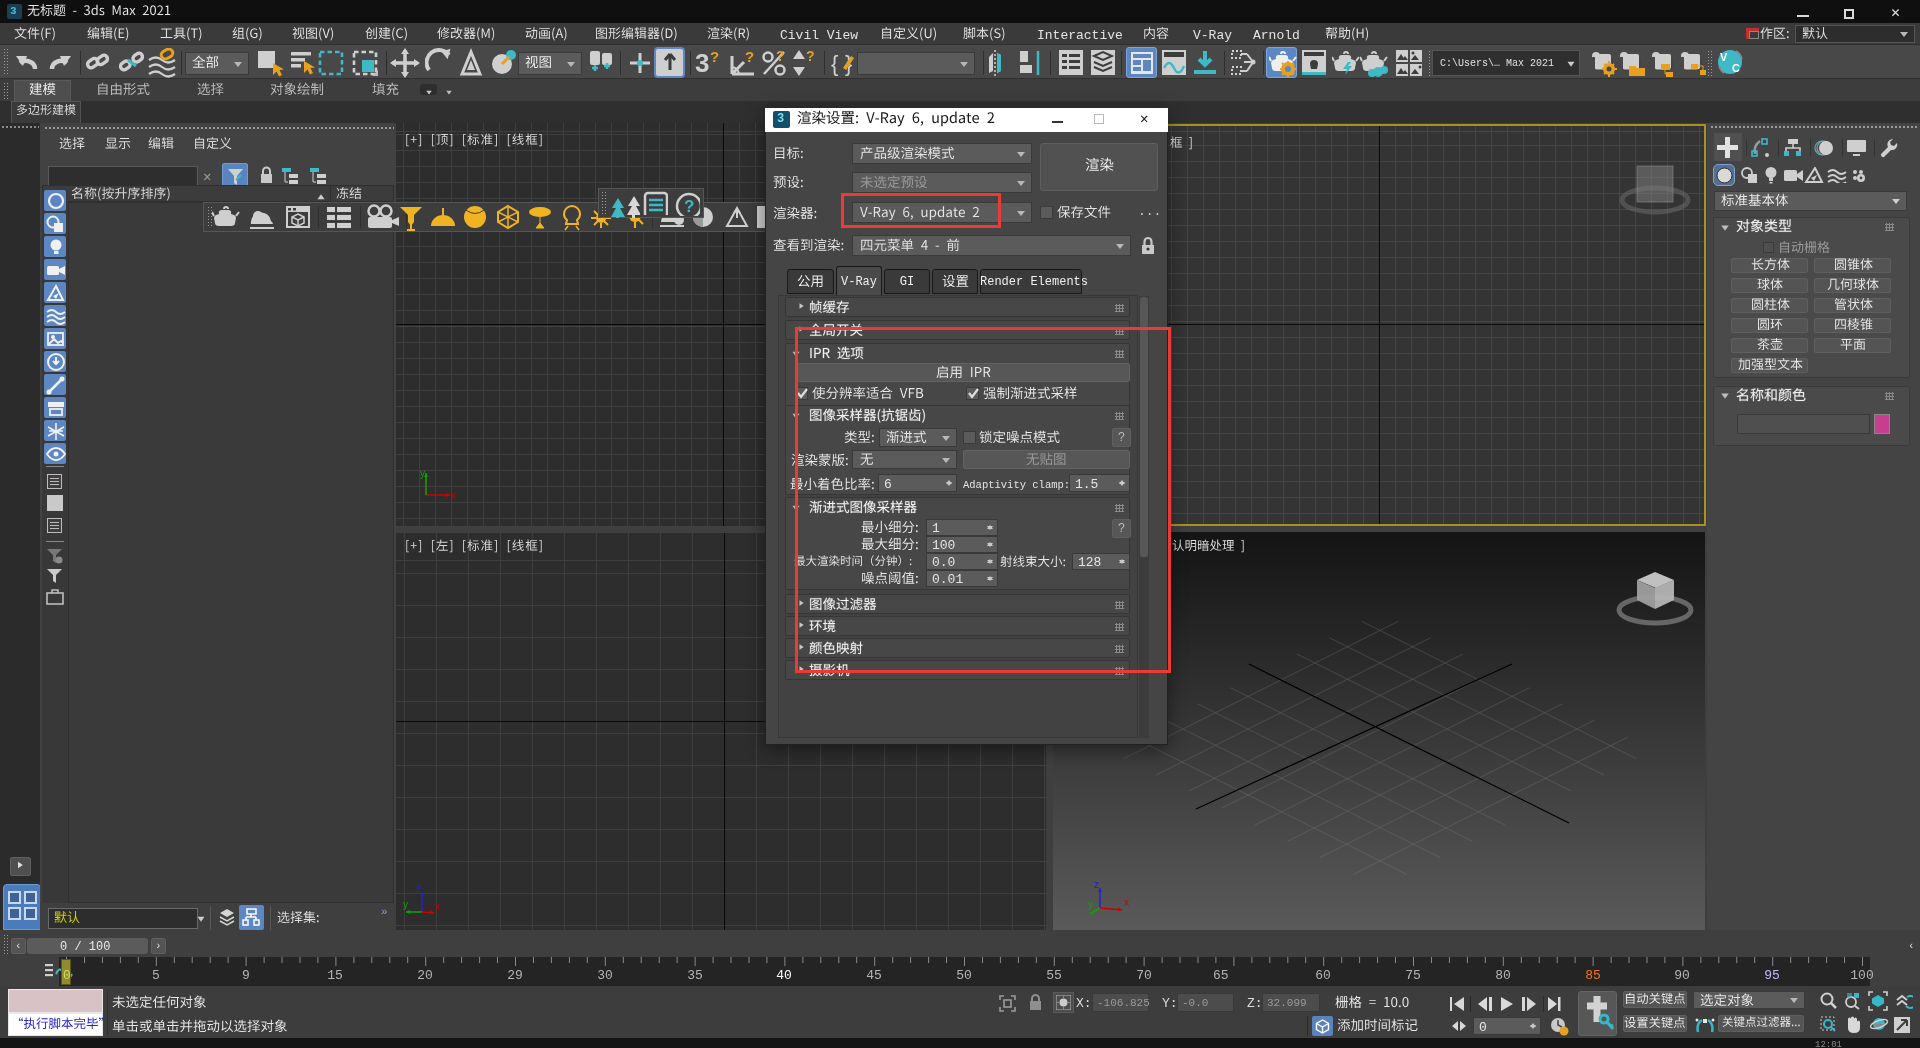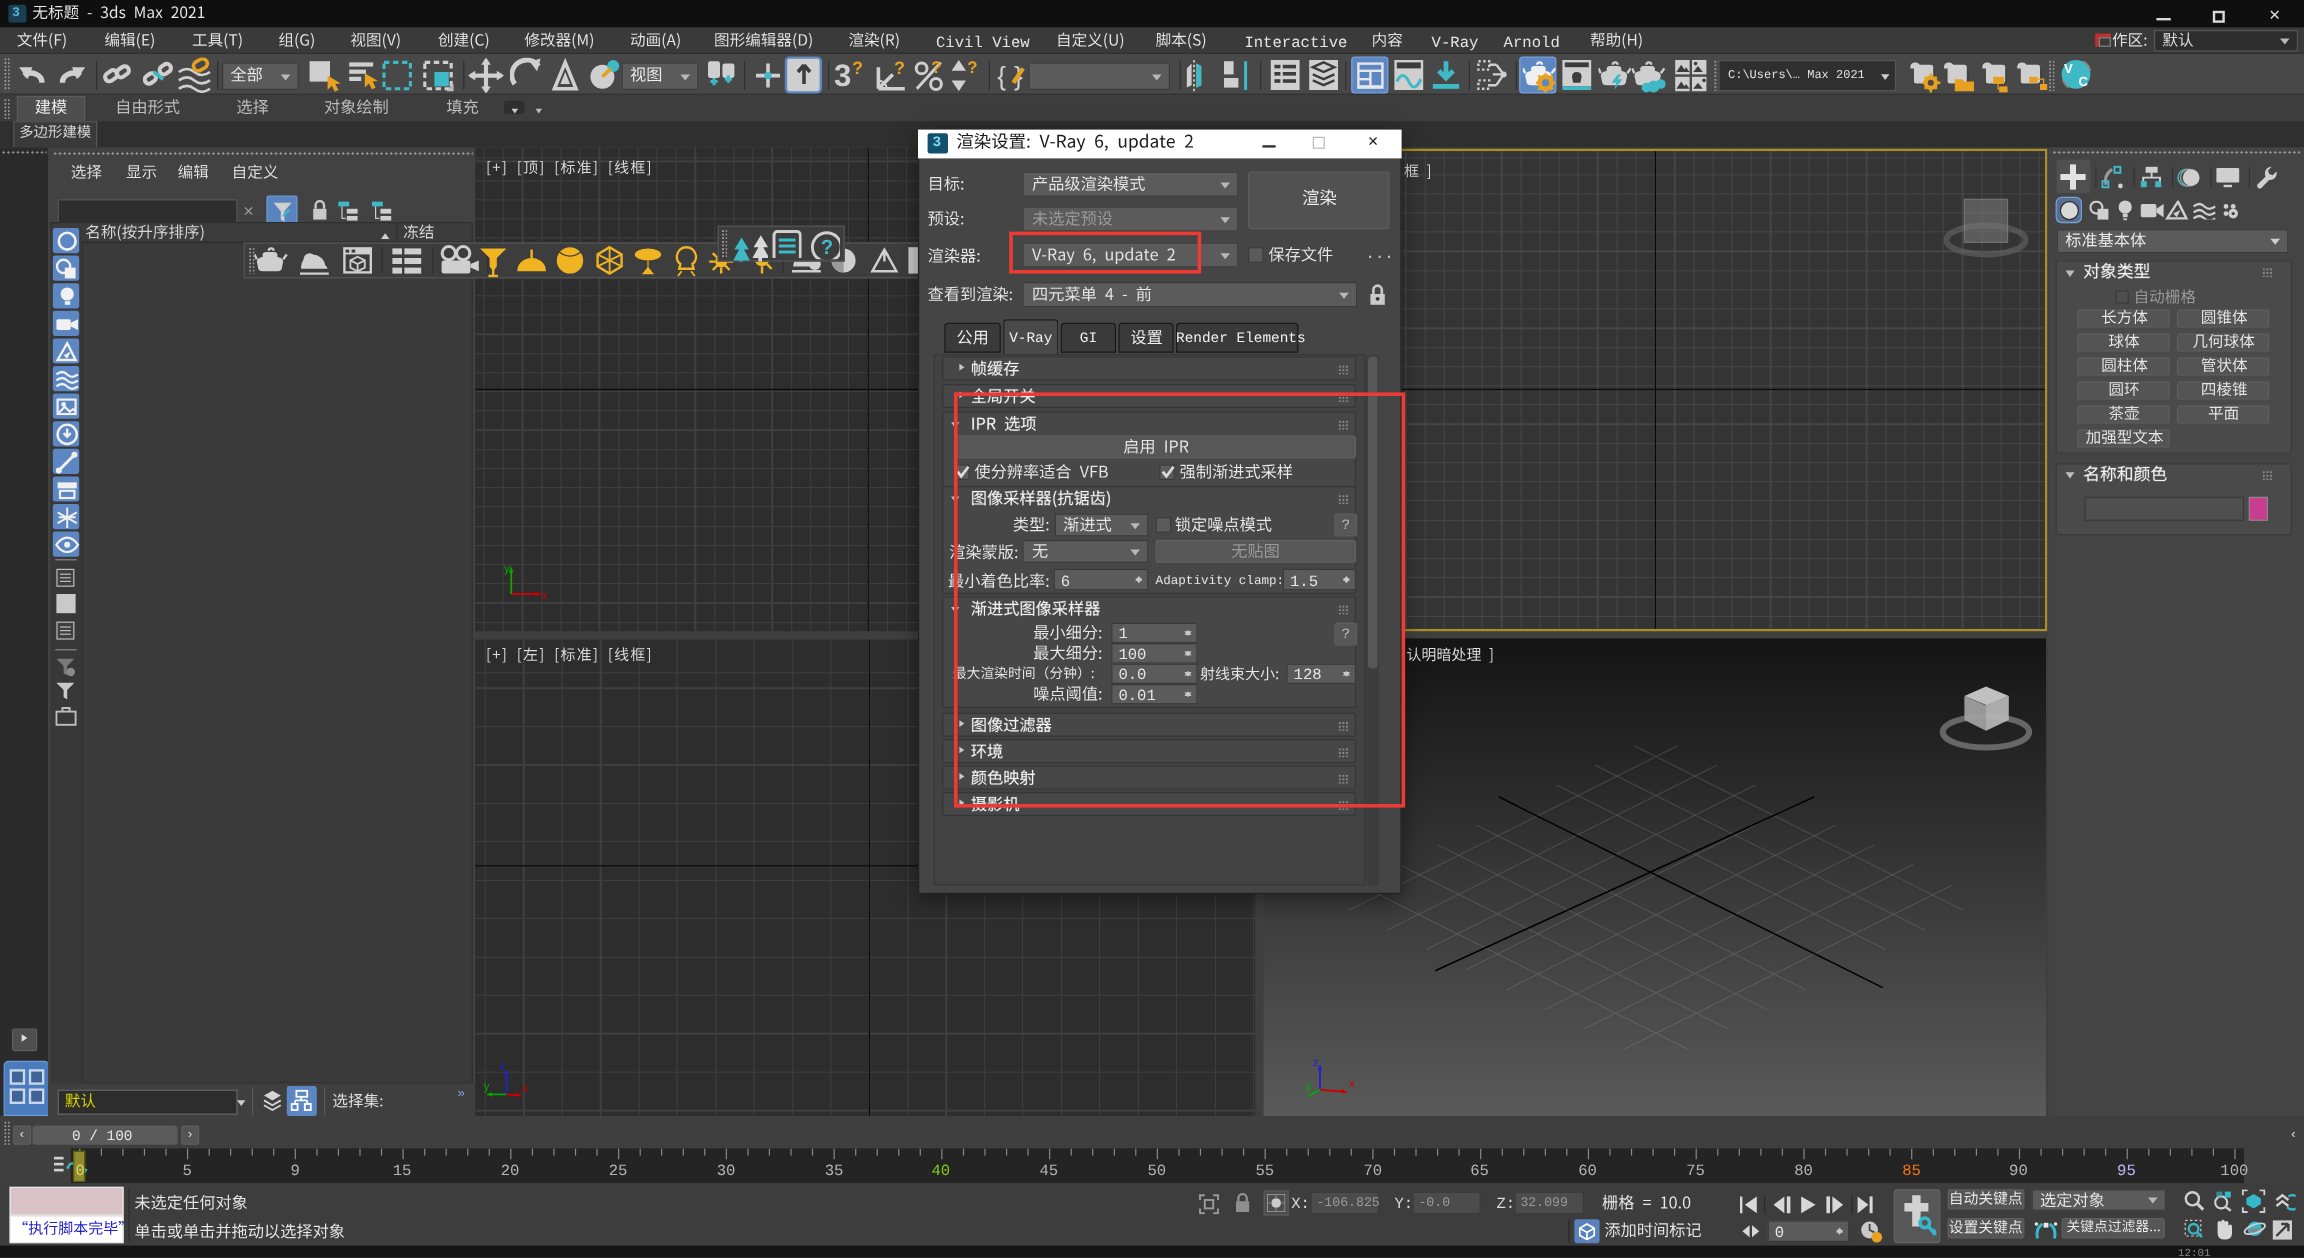--- a/index.html
+++ b/index.html
@@ -1229,29 +1229,29 @@
     <rect x="1808.1" y="0" width="1" height="6" fill="#8a8a8a"></rect>
     <rect x="1826.1" y="0" width="1" height="6" fill="#8a8a8a"></rect>
     <rect x="1844.0" y="0" width="1" height="6" fill="#8a8a8a"></rect>
     <rect x="1862.0" y="0" width="1" height="9" fill="#8a8a8a"></rect>
   </svg>
 <div class="lab" style="left:66px;top:968px;width:40px;margin-left:-20px;text-align:center;color:#b4b4b4;font-size:13px">0</div>
 <div class="lab" style="left:156px;top:968px;width:40px;margin-left:-20px;text-align:center;color:#b4b4b4;font-size:13px">5</div>
 <div class="lab" style="left:246px;top:968px;width:40px;margin-left:-20px;text-align:center;color:#b4b4b4;font-size:13px">9</div>
 <div class="lab" style="left:335px;top:968px;width:40px;margin-left:-20px;text-align:center;color:#b4b4b4;font-size:13px">15</div>
 <div class="lab" style="left:425px;top:968px;width:40px;margin-left:-20px;text-align:center;color:#b4b4b4;font-size:13px">20</div>
-<div class="lab" style="left:515px;top:968px;width:40px;margin-left:-20px;text-align:center;color:#b4b4b4;font-size:13px">25</div>
+<div class="lab" style="left:515px;top:968px;width:40px;margin-left:-20px;text-align:center;color:#b4b4b4;font-size:13px">29</div>
 <div class="lab" style="left:605px;top:968px;width:40px;margin-left:-20px;text-align:center;color:#b4b4b4;font-size:13px">30</div>
 <div class="lab" style="left:695px;top:968px;width:40px;margin-left:-20px;text-align:center;color:#b4b4b4;font-size:13px">35</div>
-<div class="lab" style="left:784px;top:968px;width:40px;margin-left:-20px;text-align:center;color:#84cc16;font-size:13px">40</div>
+<div class="lab" style="left:784px;top:968px;width:40px;margin-left:-20px;text-align:center;color:#ffffff;font-size:13px">40</div>
 <div class="lab" style="left:874px;top:968px;width:40px;margin-left:-20px;text-align:center;color:#b4b4b4;font-size:13px">45</div>
 <div class="lab" style="left:964px;top:968px;width:40px;margin-left:-20px;text-align:center;color:#b4b4b4;font-size:13px">50</div>
 <div class="lab" style="left:1054px;top:968px;width:40px;margin-left:-20px;text-align:center;color:#b4b4b4;font-size:13px">55</div>
 <div class="lab" style="left:1144px;top:968px;width:40px;margin-left:-20px;text-align:center;color:#b4b4b4;font-size:13px">70</div>
-<div class="lab" style="left:1233px;top:968px;width:40px;margin-left:-20px;text-align:center;color:#b4b4b4;font-size:13px">65</div>
+<div class="lab" style="left:1233px;top:968px;width:40px;margin-left:-20px;text-align:left;color:#b4b4b4;font-size:13px">65</div>
 <div class="lab" style="left:1323px;top:968px;width:40px;margin-left:-20px;text-align:center;color:#b4b4b4;font-size:13px">60</div>
 <div class="lab" style="left:1413px;top:968px;width:40px;margin-left:-20px;text-align:center;color:#b4b4b4;font-size:13px">75</div>
 <div class="lab" style="left:1503px;top:968px;width:40px;margin-left:-20px;text-align:center;color:#b4b4b4;font-size:13px">80</div>
 <div class="lab" style="left:1593px;top:968px;width:40px;margin-left:-20px;text-align:center;color:#f97316;font-size:13px">85</div>
 <div class="lab" style="left:1682px;top:968px;width:40px;margin-left:-20px;text-align:center;color:#b4b4b4;font-size:13px">90</div>
 <div class="lab" style="left:1772px;top:968px;width:40px;margin-left:-20px;text-align:center;color:#c4b5fd;font-size:13px">95</div>
 <div class="lab" style="left:1862px;top:968px;width:40px;margin-left:-20px;text-align:center;color:#b4b4b4;font-size:13px">100</div>
 <div class="abs" style="left:61px;top:959px;width:10px;height:26px;background:#8f8b2e;border:1px solid #5c590f"></div>
 <div class="lab" style="left:63px;top:968px;color:#d8d868;font-size:13px;z-index:1">0</div>
 <div class="abs" style="left:0;top:986px;width:1920px;height:52px;background:#3d3d3d"></div>

